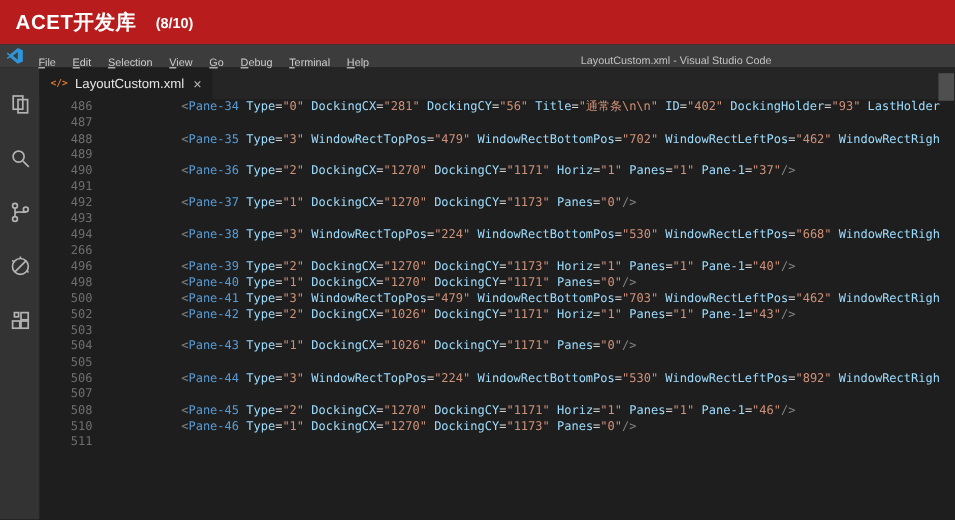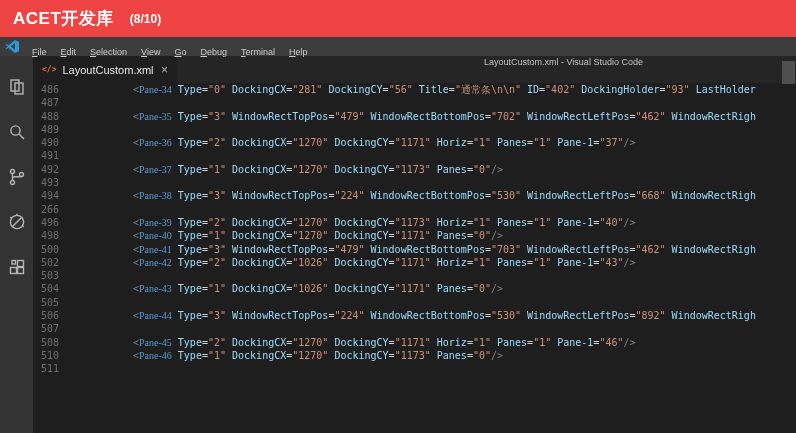--- a/index.html
+++ b/index.html
@@ -5,36 +5,36 @@
   html,body{margin:0;padding:0;}
   body{
     width:796px;height:433px;overflow:hidden;background:#1e1e1e;
     font-family:"Liberation Sans",sans-serif;position:relative;
     -webkit-font-smoothing:antialiased;
   }
   .app{width:796px;height:433px;position:relative;overflow:hidden;}
 
   
   .titlebar{
-    height:37px;background:#ef4444;color:#ffffff;
+    height:37px;background:#b91c1c;color:#ffffff;
     display:flex;align-items:center;padding-left:13px;box-sizing:border-box;
   }
   .app-title{font-size:17px;font-weight:bold;letter-spacing:.5px;}
   .page-indicator{font-size:12px;font-weight:bold;margin-left:16px;margin-top:0;}
 
   
   .menubar{
     height:19px;background:#3c3c3c;color:#cccccc;font-size:9px;
     display:flex;align-items:center;position:relative;
   }
   .vscode-logo{display:flex;align-items:center;margin:0 5px 0 5px;}
   .menus{display:flex;align-items:center;margin-top:12px;}
   .menu-item{display:inline-block;padding:0 7px;line-height:19px;}
   .menu-item::first-letter{text-decoration:underline;}
-  .window-title{position:absolute;left:484px;top:16px;line-height:19px;color:#c2c2c2;font-size:9px;white-space:nowrap;}
+  .window-title{position:absolute;left:484px;top:4px;line-height:19px;color:#c2c2c2;font-size:9px;white-space:nowrap;}
 
   
   .main{display:flex;height:377px;}
   .activitybar{
     width:33px;background:#333333;flex-shrink:0;
     display:flex;flex-direction:column;align-items:center;
     padding-top:21px;gap:25px;box-sizing:border-box;
   }
   .abar-icon{width:20px;height:20px;display:flex;}
   .abar-icon svg{width:20px;height:20px;stroke:#b4b4b4;fill:none;stroke-width:1.4;}
@@ -46,24 +46,24 @@
     padding:0 9px;gap:6px;color:#e4e4e4;font-size:11px;width:126px;
   }
   .xml-icon{color:#e37933;font-size:8px;font-weight:bold;font-family:"DejaVu Sans Mono",monospace;}
   .tab-close{margin-left:auto;color:#b9b9b9;font-size:12px;line-height:12px;}
 
   
   .editor{
     flex:1;background:#1e1e1e;overflow:hidden;
     font-family:"DejaVu Sans Mono",monospace;font-size:10px;line-height:13.3px;
   }
-  .line{display:flex;height:13.3px;white-space:pre;}
+  .line{display:flex;height:13.3px;white-space:pre;padding-left:18px;}
   .ln{width:26px;flex-shrink:0;text-align:right;color:#6e6e6e;}
   .code{margin-left:74px;white-space:pre;}
-  .tok-tag{color:#569cd6;font-family:Liberation Serif, serif;}
+  .tok-tag{color:#569cd6;}
   .tok-attr{color:#9cdcfe;}
   .tok-val{color:#ce9178;}
   .tok-pun{color:#808080;}
   .tok-eq{color:#d4d4d4;}
 
   .scrollbar-thumb{position:absolute;right:1px;top:61px;width:13px;height:23px;background:#4f4f4f;}
 </style>
 </head>
 <body>
 

